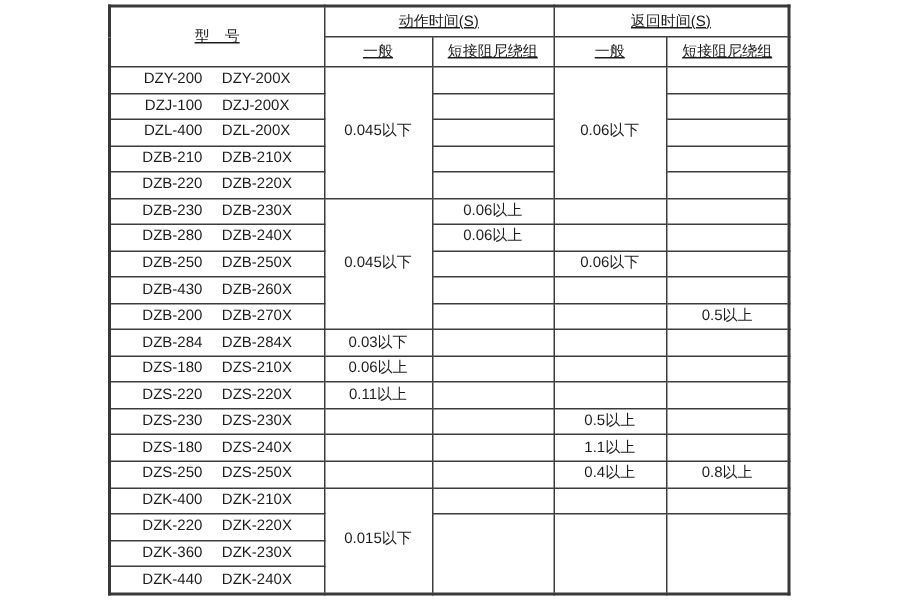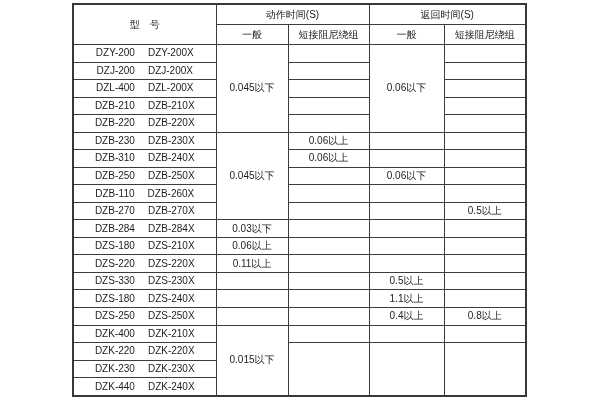--- a/index.html
+++ b/index.html
@@ -33,21 +33,21 @@
     font-size: 10px;
     font-weight: normal;
     color: #1c1c1c;
     line-height: 1;
     overflow: hidden;
     white-space: nowrap;
   }
   table.spec {
     border: 2px solid #383838;
   }
-  thead th { height: 19px; }
+  thead th { height: 19px; text-decoration: underline; }
   .model-pair {
     display: flex;
     justify-content: center;
     align-items: flex-start;
     gap: 13px;
   }
 </style>
 </head>
 <body>
 
@@ -82,21 +82,21 @@
         </div>
       </td>
       <td rowspan="5">0.045以下</td>
       <td></td>
       <td rowspan="5">0.06以下</td>
       <td></td>
     </tr>
     <tr>
       <td>
         <div class="model-pair">
-          <span>DZJ-200</span>
+          <span>DZJ-100</span>
           <span>DZJ-200X</span>
         </div>
       </td>
       <td></td>
       <td></td>
     </tr>
     <tr>
       <td>
         <div class="model-pair">
           <span>DZL-400</span>
@@ -134,21 +134,21 @@
         </div>
       </td>
       <td rowspan="5">0.045以下</td>
       <td>0.06以上</td>
       <td></td>
       <td></td>
     </tr>
     <tr>
       <td>
         <div class="model-pair">
-          <span>DZB-310</span>
+          <span>DZB-280</span>
           <span>DZB-240X</span>
         </div>
       </td>
       <td>0.06以上</td>
       <td></td>
       <td></td>
     </tr>
     <tr>
       <td>
         <div class="model-pair">
@@ -156,32 +156,32 @@
           <span>DZB-250X</span>
         </div>
       </td>
       <td></td>
       <td>0.06以下</td>
       <td></td>
     </tr>
     <tr>
       <td>
         <div class="model-pair">
-          <span>DZB-110</span>
+          <span>DZB-430</span>
           <span>DZB-260X</span>
         </div>
       </td>
       <td></td>
       <td></td>
       <td></td>
     </tr>
     <tr>
       <td>
         <div class="model-pair">
-          <span>DZB-270</span>
+          <span>DZB-200</span>
           <span>DZB-270X</span>
         </div>
       </td>
       <td></td>
       <td></td>
       <td>0.5以上</td>
     </tr>
     <tr>
       <td>
         <div class="model-pair">
@@ -214,21 +214,21 @@
         </div>
       </td>
       <td>0.11以上</td>
       <td></td>
       <td></td>
       <td></td>
     </tr>
     <tr>
       <td>
         <div class="model-pair">
-          <span>DZS-330</span>
+          <span>DZS-230</span>
           <span>DZS-230X</span>
         </div>
       </td>
       <td></td>
       <td></td>
       <td>0.5以上</td>
       <td></td>
     </tr>
     <tr>
       <td>
@@ -273,21 +273,21 @@
           <span>DZK-220X</span>
         </div>
       </td>
       <td rowspan="3"></td>
       <td rowspan="3"></td>
       <td rowspan="3"></td>
     </tr>
     <tr>
       <td>
         <div class="model-pair">
-          <span>DZK-230</span>
+          <span>DZK-360</span>
           <span>DZK-230X</span>
         </div>
       </td>
     </tr>
     <tr>
       <td>
         <div class="model-pair">
           <span>DZK-440</span>
           <span>DZK-240X</span>
         </div>

